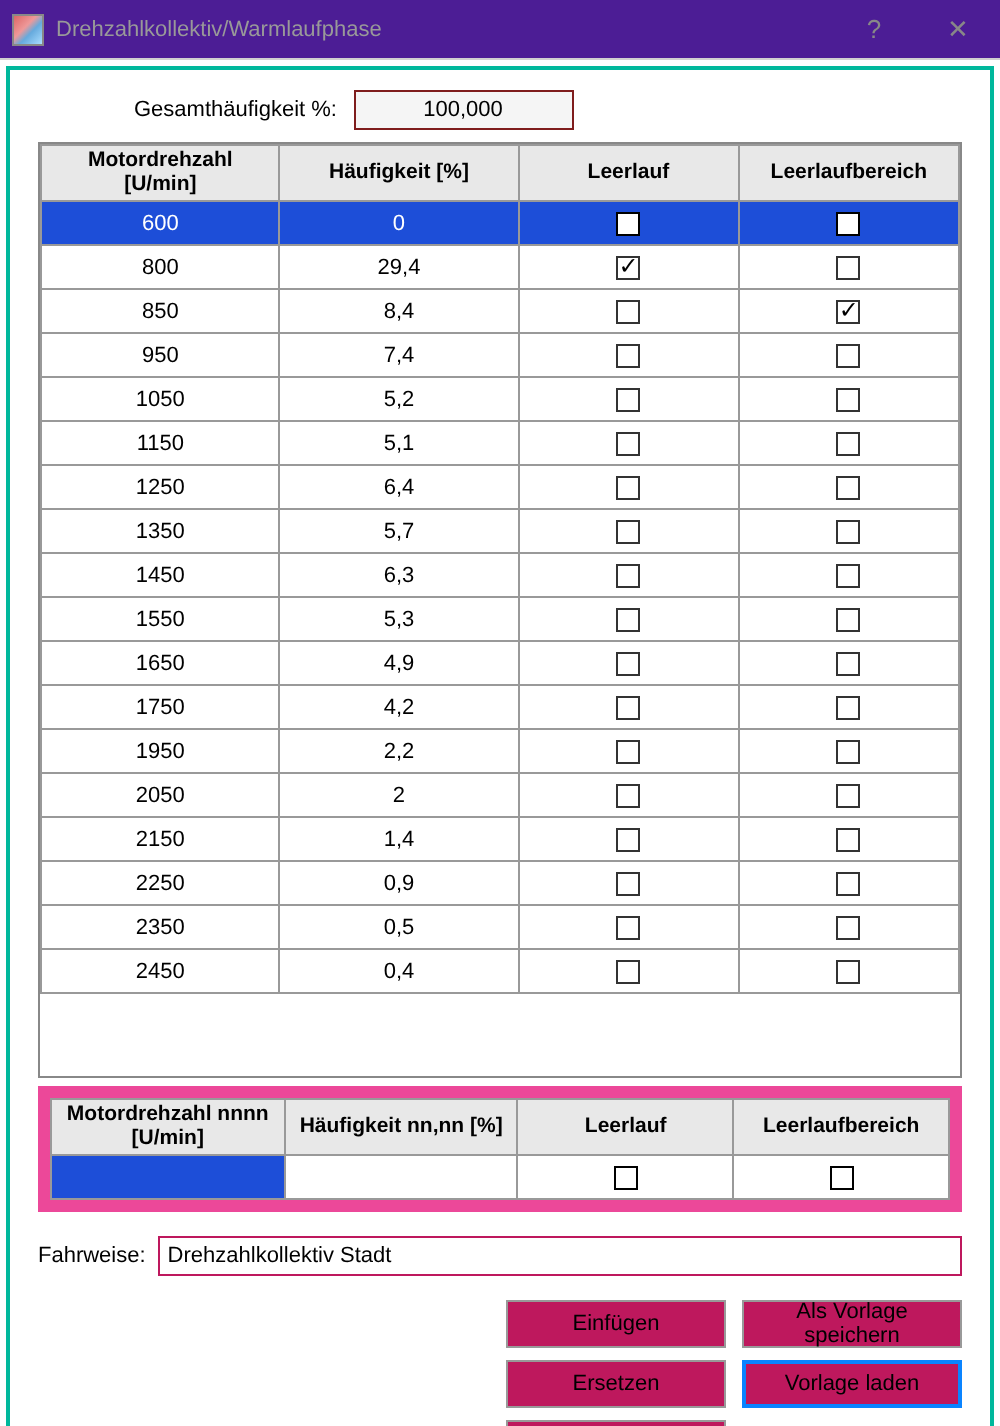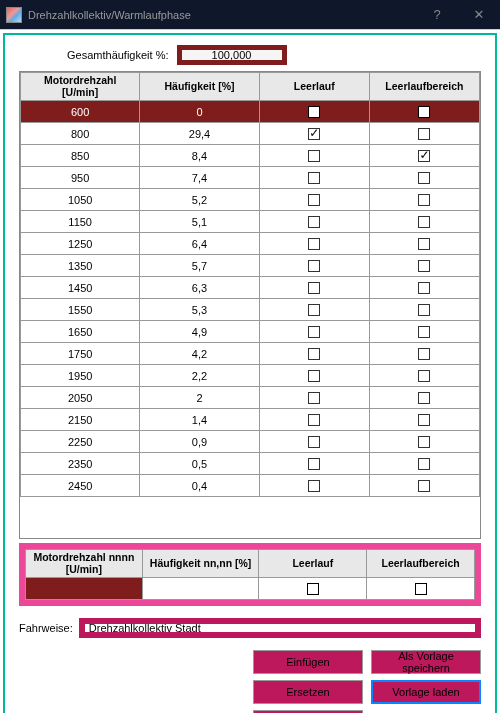--- a/index.html
+++ b/index.html
@@ -14,21 +14,21 @@
   }
   .window {
     background: #fff;
     width: 500px;
     height: 713px;
     display: flex;
     flex-direction: column;
   }
   .titlebar {
     height: 30px;
-    background: #0f172a;
+    background: #4c1d95;
     display: flex;
     align-items: center;
     border-bottom: 1px solid #d0d0d0;
     color: #999;
   }
   .titlebar .icon {
     width: 16px; height: 16px;
     margin: 0 6px;
     background: linear-gradient(135deg,#d66,#e99 40%,#6ad 60%,#adf);
     border: 1px solid #888;
@@ -50,21 +50,21 @@
   }
   .top-row {
     display: flex;
     align-items: center;
     gap: 8px;
     margin: 0 0 6px 48px;
   }
   .top-row input {
     width: 110px;
     height: 20px;
-    border: 5px solid #7f1d1d;
+    border: 1px solid #7f1d1d;
     background: #f5f5f5;
     text-align: center;
     font-family: inherit;
     font-size: 11px;
   }
   .grid-wrap {
     border: 1px solid #888;
     height: 468px;
     position: relative;
     overflow: hidden;
@@ -90,21 +90,21 @@
   th {
     background: #e8e8e8;
     font-weight: bold;
     font-size: 10.5px;
     line-height: 1.1;
   }
   col.c1 { width: 26%; }
   col.c2 { width: 26%; }
   col.c3 { width: 24%; }
   col.c4 { width: 24%; }
-  tr.sel td { background: #7f1d1d; color: #fff; }
+  tr.sel td { background: #1d4ed8; color: #fff; }
   .chk {
     display: inline-block;
     width: 12px; height: 12px;
     border: 1px solid #333;
     background: #fff;
     position: relative;
     vertical-align: middle;
   }
   .chk.on::after {
     content: "✓";
@@ -120,21 +120,21 @@
   }
   .fahr-row {
     display: flex;
     align-items: center;
     gap: 6px;
     margin-top: 12px;
   }
   .fahr-row input {
     flex: 1;
     height: 20px;
-    border: 6px solid #be185d;
+    border: 1px solid #be185d;
     padding: 0 4px;
     font-family: inherit;
     font-size: 11px;
   }
   .btn-grid {
     display: grid;
     grid-template-columns: 110px 110px;
     grid-auto-rows: 24px;
     gap: 6px 8px;
     justify-content: end;

